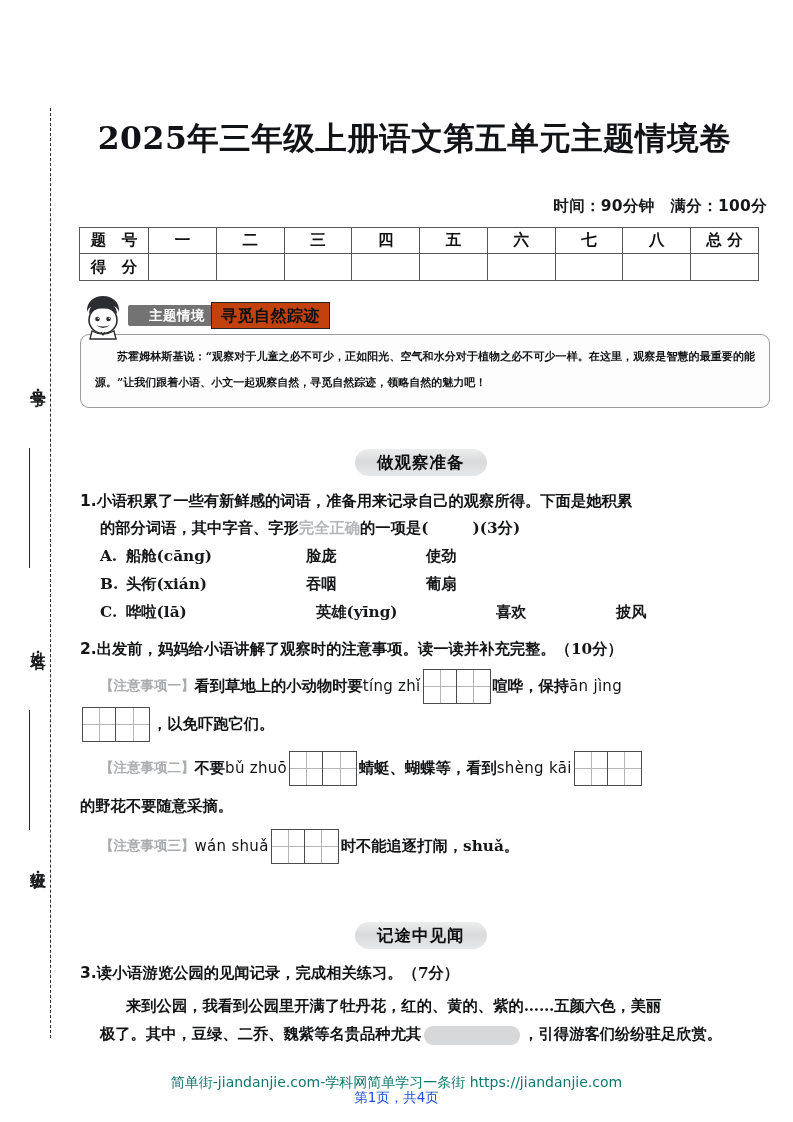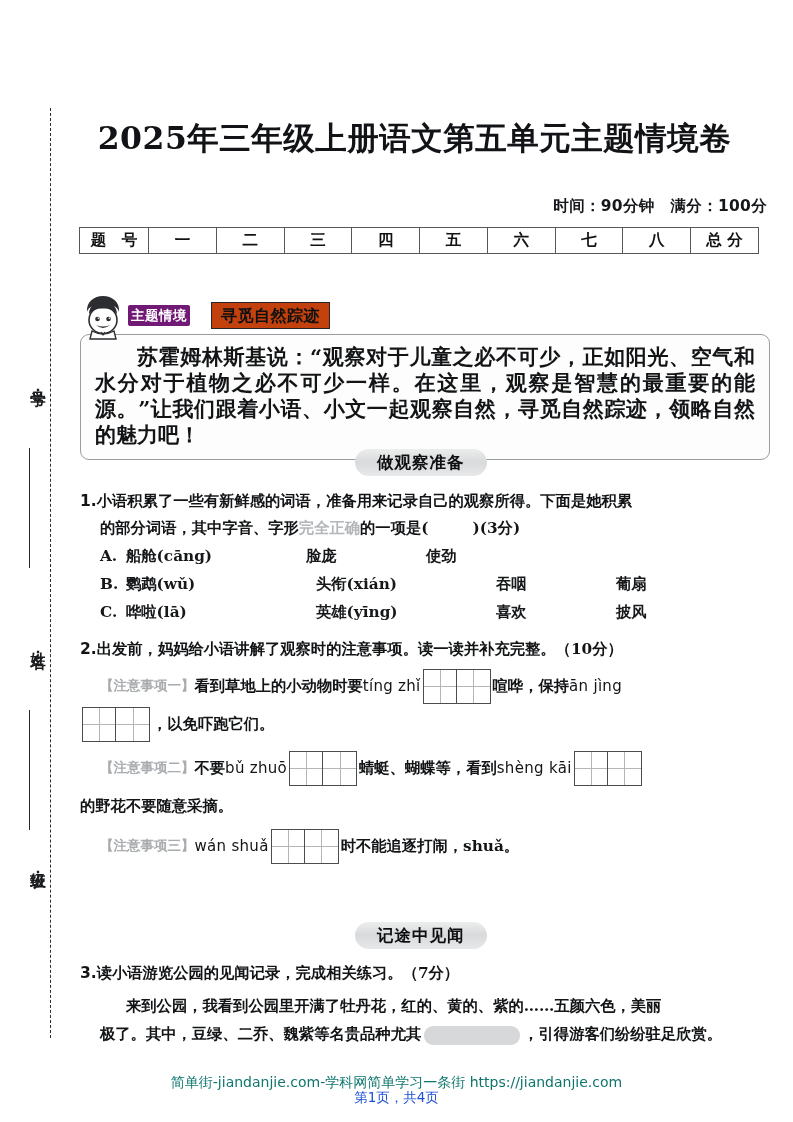--- a/index.html
+++ b/index.html
@@ -124,22 +124,22 @@
     position: absolute;
     left: 0; top: -6px;
     width: 46px; height: 46px;
   }
   #theme-tag {
     position: absolute;
     left: 48px;
     top: 5px;
     height: 21px;
     line-height: 21px;
-    padding: 0 3px;
-    background: #701a75;
+    padding: 0 21px;
+    background: #737373;
     color: #ffffff;
     font-family: "DejaVu Sans", sans-serif;
     font-weight: 700;
     font-size: 13.5px;
     letter-spacing: 0.5px;
     border-radius: 2px;
   }
   #theme-name {
     position: absolute;
     left: 131px;
@@ -157,21 +157,21 @@
   }
   #theme-box {
     margin-top: 4px;
     border: 1px solid #9a9da0;
     border-radius: 9px;
     padding: 9px 14px 11px 14px;
     background: #fdfdfd;
   }
   #theme-text {
     font-family: "DejaVu Serif", serif;
-    font-size: 21px;
+    font-size: 11px;
     line-height: 26px;
     text-indent: 2em;
     text-align: justify;
     color: #121416;
     font-weight: 600;
   }
 
   
   .section-pill {
     position: absolute;
@@ -335,20 +335,32 @@
       <td class="label">题 号</td>
       <td>一</td>
       <td>二</td>
       <td>三</td>
       <td>四</td>
       <td>五</td>
       <td>六</td>
       <td>七</td>
       <td>八</td>
       <td>总 分</td>
+    </tr>
+    <tr class="data">
+      <td class="label">得 分</td>
+      <td></td>
+      <td></td>
+      <td></td>
+      <td></td>
+      <td></td>
+      <td></td>
+      <td></td>
+      <td></td>
+      <td></td>
     </tr>
   </tbody>
     </table>
 
   <div id="theme-block">
     <div id="theme-head">
       <svg id="boy-avatar" viewBox="0 0 46 46">
         <path d="M7 18 C6 8, 14 2, 23 2 C32 2, 40 8, 39 18 C38 14, 34 11, 30 12 C26 9, 18 9, 14 13 C10 12, 8 15, 7 18 Z" fill="#2b2d30"></path>
         <ellipse cx="23" cy="26" rx="14" ry="13.5" fill="#ffffff" stroke="#2b2d30" stroke-width="1.6"></ellipse>
         <path d="M9 20 C9 12, 15 8, 23 8 C31 8, 37 12, 37 20 C33 16, 28 14, 23 14.5 C18 14, 13 16, 9 20 Z" fill="#2b2d30"></path>
@@ -379,21 +391,20 @@
     </div>
 
     <div class="opt-row">
       <span class="opt-letter">A.</span>
       <span class="opt-c2">船舱(cāng)</span>
       <span class="opt-c3">脸庞</span>
       <span class="opt-c4">使劲</span>
     </div>
     <div class="opt-row">
       <span class="opt-letter">B.</span>
-      <span class="opt-c1">鹦鹉(wǔ)</span>
       <span class="opt-c2">头衔(xián)</span>
       <span class="opt-c3">吞咽</span>
       <span class="opt-c4">葡扇</span>
     </div>
     <div class="opt-row">
       <span class="opt-letter">C.</span>
       <span class="opt-c1">哗啦(lā)</span>
       <span class="opt-c2">英雄(yīng)</span>
       <span class="opt-c3">喜欢</span>
       <span class="opt-c4">披风</span>

